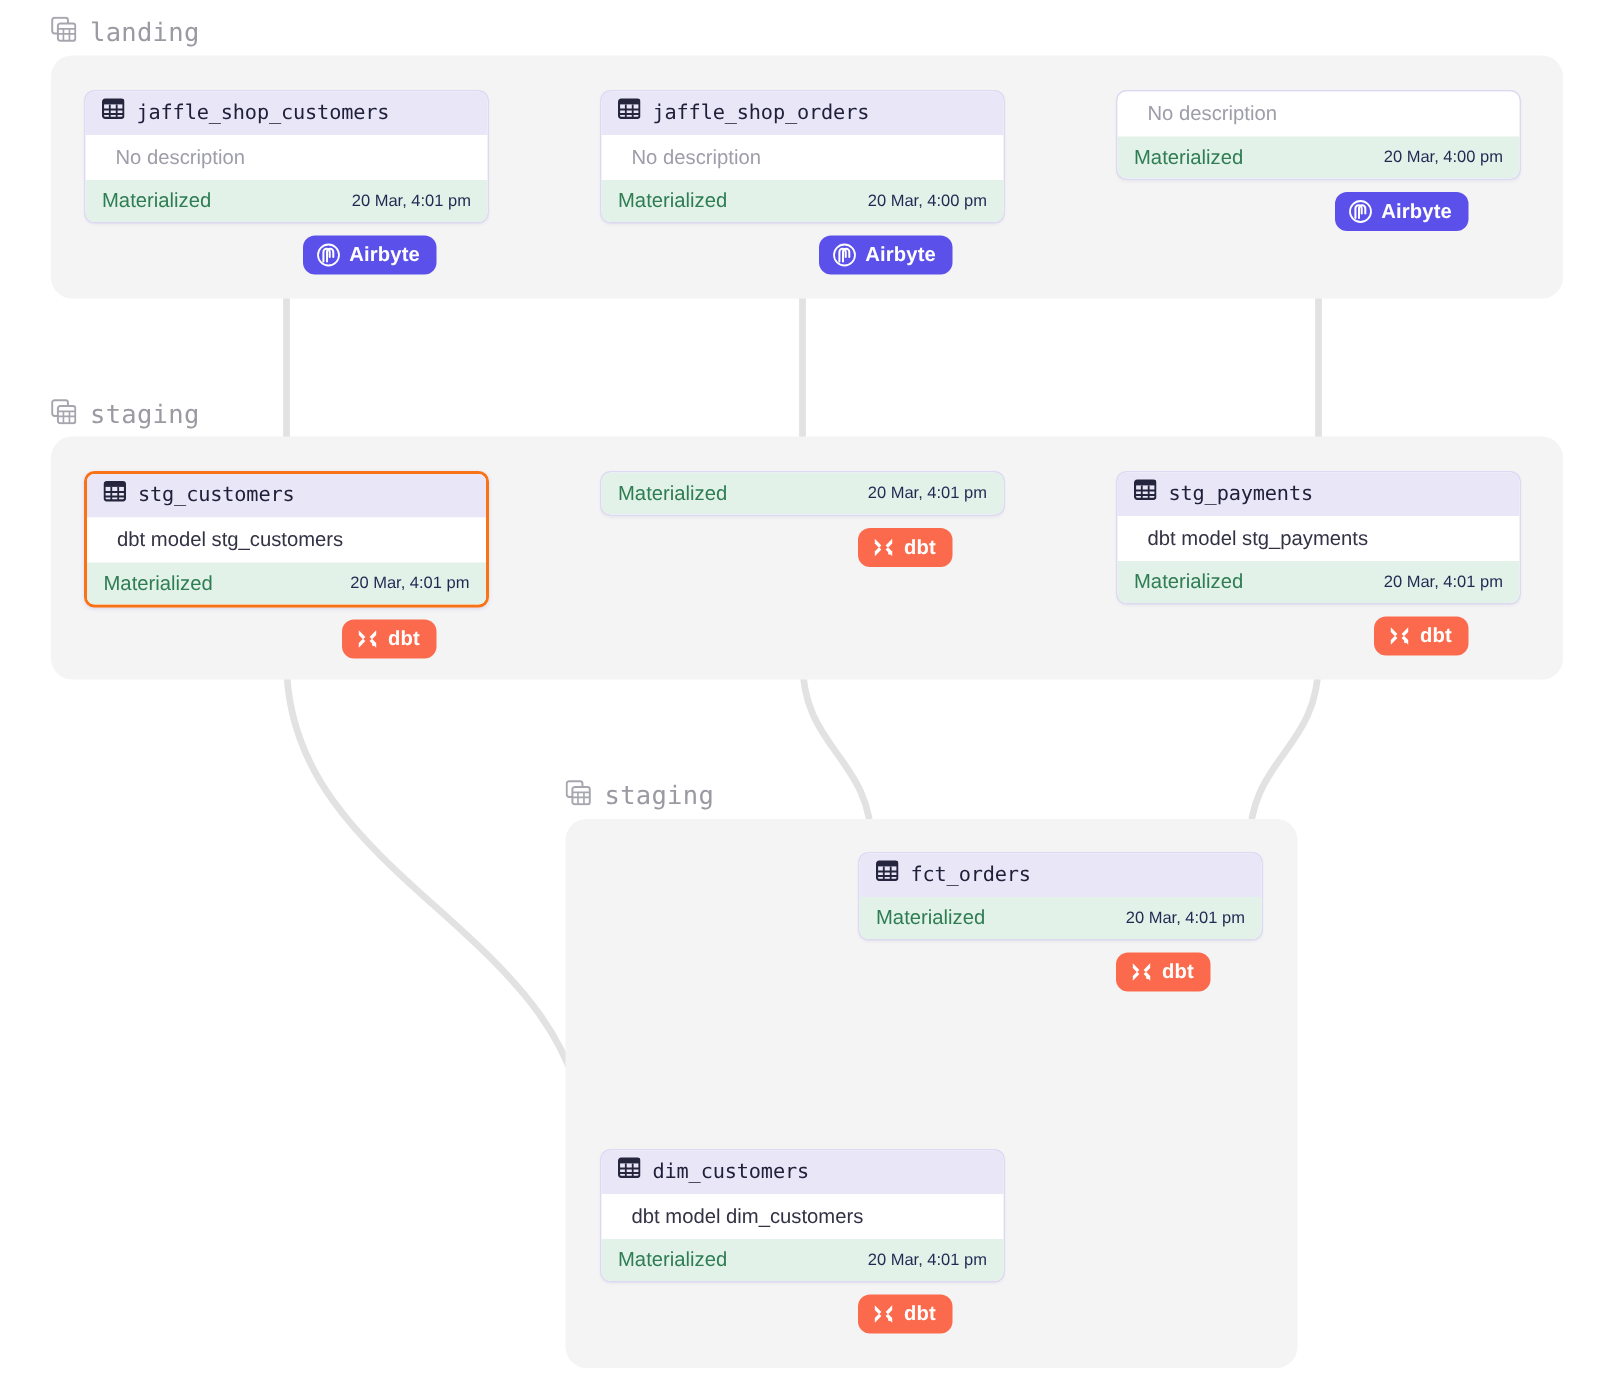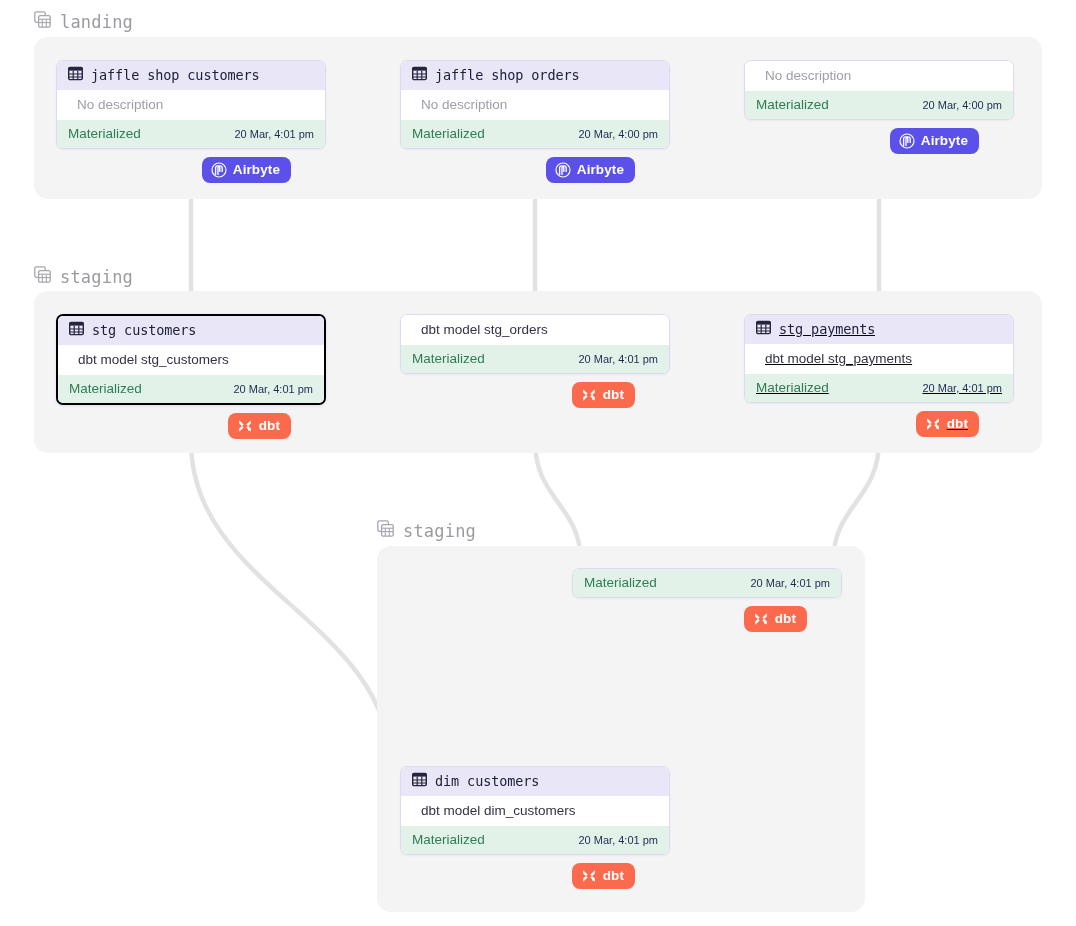--- a/index.html
+++ b/index.html
@@ -54,21 +54,21 @@
   }
   .card {
     width: 270px;
     background: #ffffff;
     border: 1px solid #ddd9f2;
     border-radius: 7px;
     overflow: hidden;
     box-shadow: 0 1px 2px rgba(30, 25, 70, 0.05);
   }
   .node.selected .card {
-    border: 2px solid #000000;
+    border: 2px solid #f97316;
     box-shadow: 0 1px 3px rgba(80, 50, 180, 0.13);
   }
   .card-header {
     background: #e8e6f7;
     display: flex;
     align-items: center;
     gap: 8px;
     padding: 6px 11px 7px 11px;
     height: 29px;
   }
@@ -314,21 +314,20 @@
             <circle cx="11.9" cy="11.9" r="0.85" fill="#ffffff"></circle>
           </svg>
         </span>
         <span>dbt</span>
       </span>
     </div>
   </div>
 
   <div class="node" style="left:400px; top:314px;">
     <div class="card">
-      <div class="card-desc">dbt model stg_orders</div>
       <div class="card-status">
         <span class="status-text">Materialized</span>
         <span class="status-time">20 Mar, 4:01 pm</span>
       </div>
     </div>
     <div class="badge-row">
       <span class="badge dbt">
         <span>
           <svg width="16" height="16" viewBox="0 0 16 16">
             <path d="M2.2,2.2 L6.6,6.6 L5.0,8.2 L2.2,5.4 Z" fill="#ffffff"></path>
@@ -336,21 +335,21 @@
             <path d="M2.2,10.6 L5.0,7.8 L6.6,9.4 L2.2,13.8 Z" fill="#ffffff"></path>
             <path d="M13.8,10.6 L13.8,13.8 L9.4,9.4 L11.0,7.8 Z" fill="#ffffff"></path>
             <circle cx="11.9" cy="11.9" r="0.85" fill="#ffffff"></circle>
           </svg>
         </span>
         <span>dbt</span>
       </span>
     </div>
   </div>
 
-  <div class="node" style="left:744px; top:314px;text-decoration:underline;">
+  <div class="node" style="left:744px; top:314px;">
     <div class="card">
       <div class="card-header">
         <span>
           <svg width="15" height="15" viewBox="0 0 15 15">
             <rect x="0.7" y="1.4" width="13.6" height="12.2" rx="1.4" fill="none" stroke="#25253d" stroke-width="1.4"></rect>
             <rect x="0.7" y="1.4" width="13.6" height="3.2" fill="#25253d"></rect>
             <line x1="0.7" y1="8.0" x2="14.3" y2="8.0" stroke="#25253d" stroke-width="1.2"></line>
             <line x1="0.7" y1="11.0" x2="14.3" y2="11.0" stroke="#25253d" stroke-width="1.2"></line>
             <line x1="5.2" y1="4.6" x2="5.2" y2="13.6" stroke="#25253d" stroke-width="1.2"></line>
             <line x1="9.8" y1="4.6" x2="9.8" y2="13.6" stroke="#25253d" stroke-width="1.2"></line>
@@ -390,20 +389,33 @@
         <line x1="8.3" y1="8.2" x2="8.3" y2="16.2" stroke="#a6a6ae" stroke-width="1.1"></line>
         <line x1="12.3" y1="8.2" x2="12.3" y2="16.2" stroke="#a6a6ae" stroke-width="1.1"></line>
       </svg>
     </span>
     <span>staging</span>
   </div>
   <div class="group" style="left:377px; top:546px; width:488px; height:366px;"></div>
 
   <div class="node" style="left:572px; top:568px;">
     <div class="card">
+      <div class="card-header">
+        <span>
+          <svg width="15" height="15" viewBox="0 0 15 15">
+            <rect x="0.7" y="1.4" width="13.6" height="12.2" rx="1.4" fill="none" stroke="#25253d" stroke-width="1.4"></rect>
+            <rect x="0.7" y="1.4" width="13.6" height="3.2" fill="#25253d"></rect>
+            <line x1="0.7" y1="8.0" x2="14.3" y2="8.0" stroke="#25253d" stroke-width="1.2"></line>
+            <line x1="0.7" y1="11.0" x2="14.3" y2="11.0" stroke="#25253d" stroke-width="1.2"></line>
+            <line x1="5.2" y1="4.6" x2="5.2" y2="13.6" stroke="#25253d" stroke-width="1.2"></line>
+            <line x1="9.8" y1="4.6" x2="9.8" y2="13.6" stroke="#25253d" stroke-width="1.2"></line>
+          </svg>
+        </span>
+        <span class="card-title">fct_orders</span>
+      </div>
       <div class="card-status">
         <span class="status-text">Materialized</span>
         <span class="status-time">20 Mar, 4:01 pm</span>
       </div>
     </div>
     <div class="badge-row">
       <span class="badge dbt">
         <span>
           <svg width="16" height="16" viewBox="0 0 16 16">
             <path d="M2.2,2.2 L6.6,6.6 L5.0,8.2 L2.2,5.4 Z" fill="#ffffff"></path>

